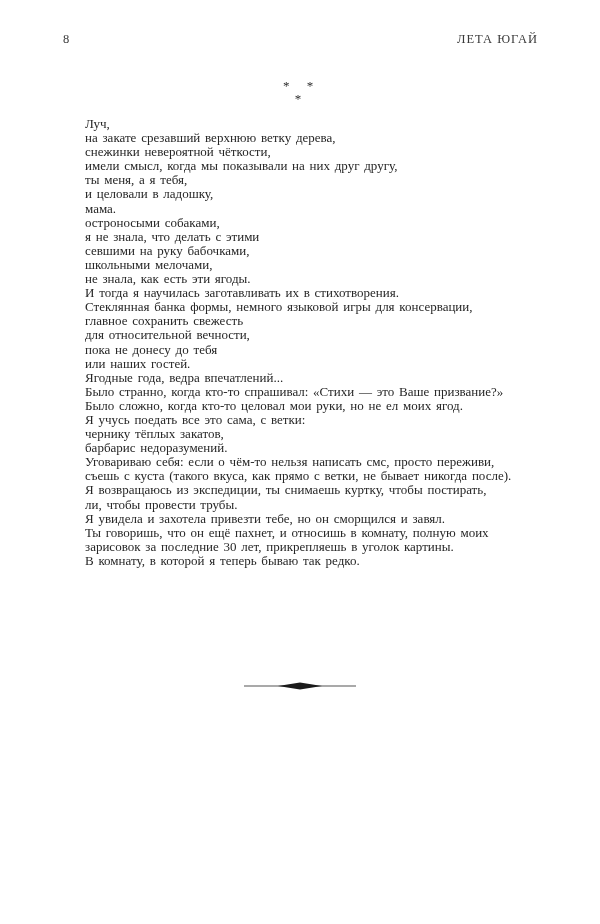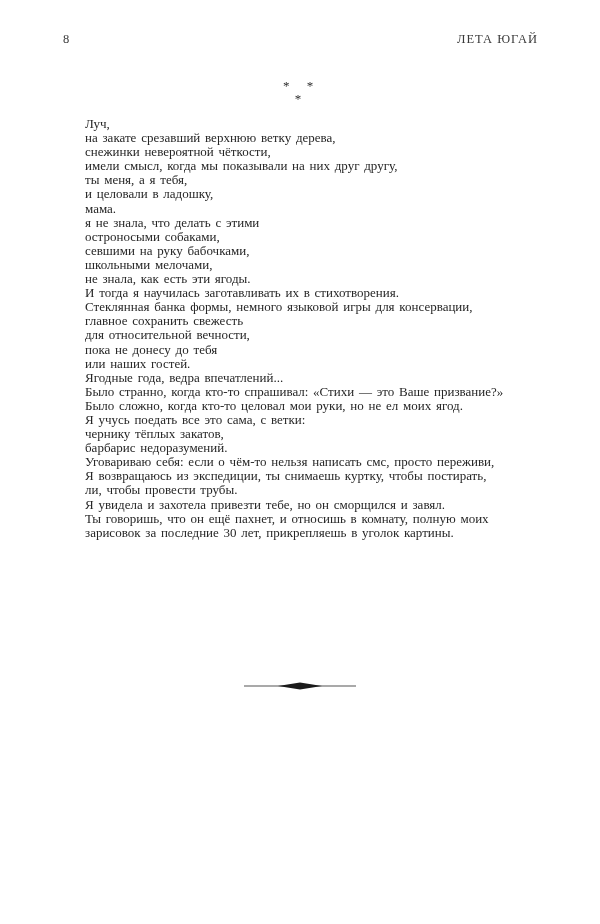--- a/index.html
+++ b/index.html
@@ -77,43 +77,45 @@
 
   <div class="poem">
 
   <div class="poem-line">Луч,</div>
       <div class="poem-line">на закате срезавший верхнюю ветку дерева,</div>
       <div class="poem-line">снежинки невероятной чёткости,</div>
       <div class="poem-line">имели смысл, когда мы показывали на них друг другу,</div>
       <div class="poem-line">ты меня, а я тебя,</div>
       <div class="poem-line">и целовали в ладошку,</div>
       <div class="poem-line">мама.</div>
+      <div class="poem-line">остроносыми собаками,</div>
       <div class="poem-line">я не знала, что делать с этими</div>
-      <div class="poem-line">остроносыми собаками,</div>
       <div class="poem-line">севшими на руку бабочками,</div>
       <div class="poem-line">школьными мелочами,</div>
       <div class="poem-line">не знала, как есть эти ягоды.</div>
       <div class="poem-line">И тогда я научилась заготавливать их в стихотворения.</div>
       <div class="poem-line">Стеклянная банка формы, немного языковой игры для консервации,</div>
       <div class="poem-line">главное сохранить свежесть</div>
       <div class="poem-line">для относительной вечности,</div>
       <div class="poem-line">пока не донесу до тебя</div>
       <div class="poem-line">или наших гостей.</div>
       <div class="poem-line">Ягодные года, ведра впечатлений...</div>
       <div class="poem-line">Было странно, когда кто-то спрашивал: «Стихи — это Ваше призвание?»</div>
       <div class="poem-line">Было сложно, когда кто-то целовал мои руки, но не ел моих ягод.</div>
       <div class="poem-line">Я учусь поедать все это сама, с ветки:</div>
       <div class="poem-line">чернику тёплых закатов,</div>
       <div class="poem-line">барбарис недоразумений.</div>
       <div class="poem-line">Уговариваю себя: если о чём-то нельзя написать смс, просто переживи,</div>
+      <div class="poem-line">съешь с куста (такого вкуса, как прямо с ветки, не бывает никогда после).</div>
       <div class="poem-line">Я возвращаюсь из экспедиции, ты снимаешь куртку, чтобы постирать,</div>
       <div class="poem-line">ли, чтобы провести трубы.</div>
       <div class="poem-line">Я увидела и захотела привезти тебе, но он сморщился и завял.</div>
       <div class="poem-line">Ты говоришь, что он ещё пахнет, и относишь в комнату, полную моих</div>
       <div class="poem-line">зарисовок за последние 30 лет, прикрепляешь в уголок картины.</div>
+      <div class="poem-line">В комнату, в которой я теперь бываю так редко.</div>
     </div>
 
   <div class="divider">
     <svg width="112" height="10" viewBox="0 0 112 10">
       <line x1="0" y1="5" x2="112" y2="5" stroke="#555555" stroke-width="1.2"></line>
       <polygon points="34,5 56,1.4 78,5 56,8.6" fill="#1a1a1a"></polygon>
     </svg>
   </div>
 
 </div>

